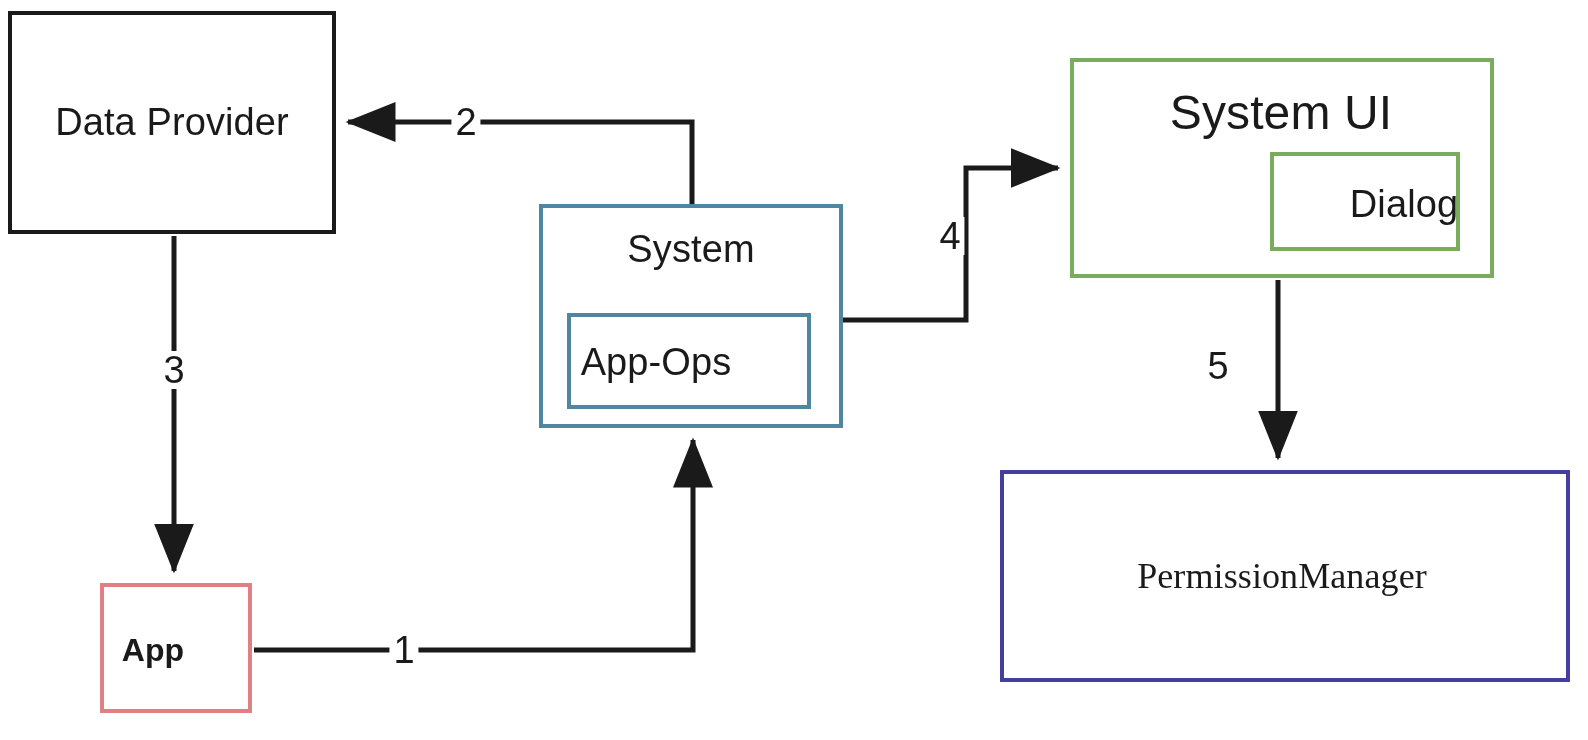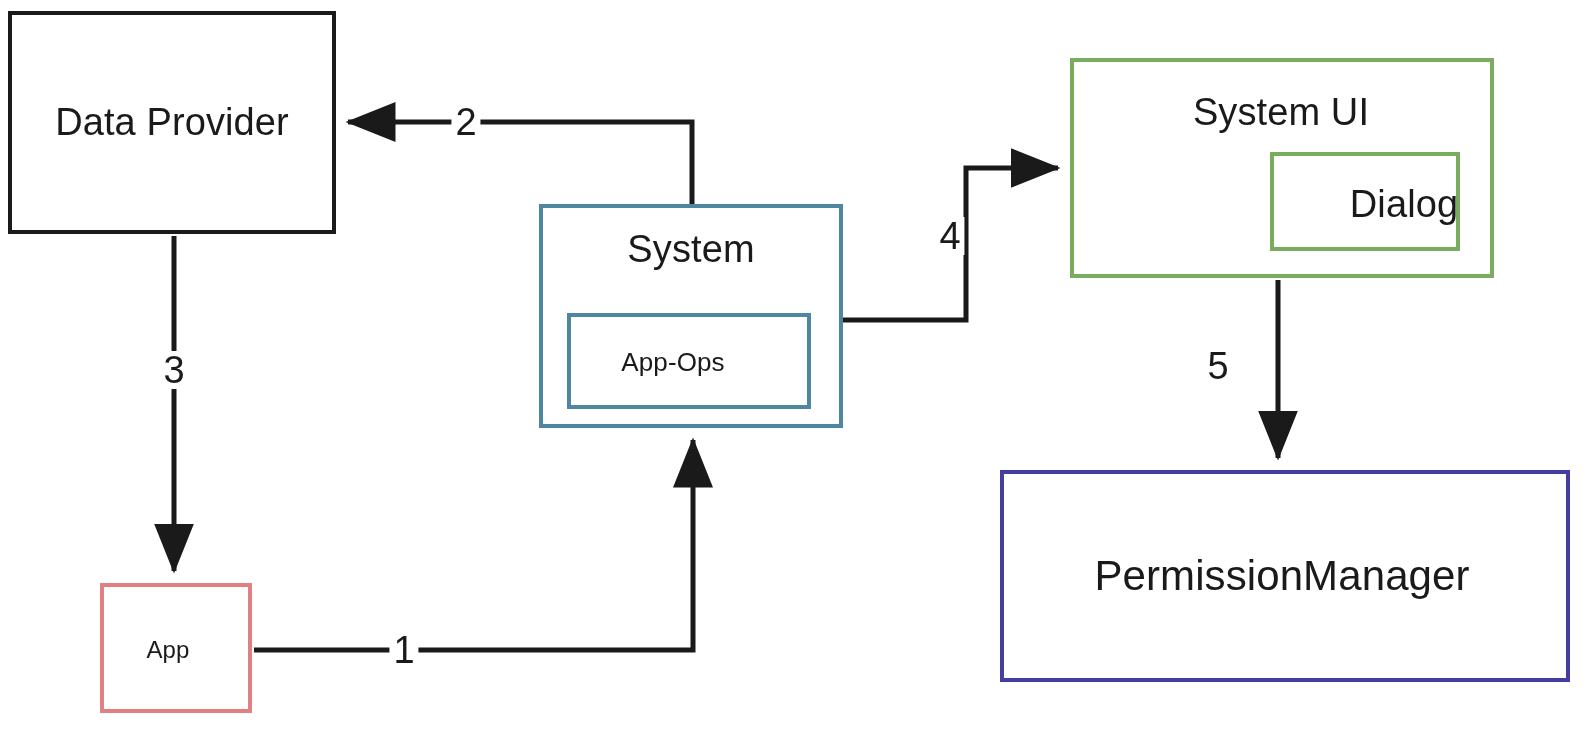--- a/index.html
+++ b/index.html
@@ -72,25 +72,25 @@
   <div class="node-box" id="node-box-0" style="left: 8px; top: 11px; width: 328px; height: 223px; border: 4px solid rgb(26, 26, 26);"></div>
   <div class="node-box" id="node-box-1" style="left: 539px; top: 204px; width: 304px; height: 224px; border: 4px solid rgb(79, 135, 160);"></div>
   <div class="node-box" id="node-box-2" style="left: 567px; top: 313px; width: 244px; height: 96px; border: 4px solid rgb(79, 135, 160);"></div>
   <div class="node-box" id="node-box-3" style="left: 1070px; top: 58px; width: 424px; height: 220px; border: 4px solid rgb(121, 173, 93);"></div>
   <div class="node-box" id="node-box-4" style="left: 1270px; top: 152px; width: 190px; height: 99px; border: 4px solid rgb(121, 173, 93);"></div>
   <div class="node-box" id="node-box-5" style="left: 100px; top: 583px; width: 152px; height: 130px; border: 4px solid rgb(224, 128, 128);"></div>
   <div class="node-box" id="node-box-6" style="left: 1000px; top: 470px; width: 570px; height: 212px; border: 4px solid rgb(68, 63, 158);"></div>
 
   <div class="node-label" id="node-label-0" style="font-size: 38px; left: 172px; top: 122px; transform: translate(-50%, -50%);">Data Provider</div>
   <div class="node-label" id="node-label-1" style="font-size: 38px; left: 691px; top: 249px; transform: translate(-50%, -50%);">System</div>
-  <div class="node-label" id="node-label-2" style="font-size: 26px; left: 673px; top: 362px; transform: translate(-50%, -50%);">App-Ops</div>
-  <div class="node-label" id="node-label-3" style="font-size: 38px; left: 1281px; top: 112px; transform: translate(-50%, -50%);">System UI</div>
+  <div class="node-label" id="node-label-2" style="font-size: 38px; left: 656px; top: 362px; transform: translate(-50%, -50%);">App-Ops</div>
+  <div class="node-label" id="node-label-3" style="font-size: 48px; left: 1281px; top: 112px; transform: translate(-50%, -50%);">System UI</div>
   <div class="node-label" id="node-label-4" style="font-size: 38px; left: 1404px; top: 204px; transform: translate(-50%, -50%);">Dialog</div>
-  <div class="node-label" id="node-label-5" style="font-size: 24px; left: 168px; top: 650px; transform: translate(-50%, -50%);">App</div>
-  <div class="node-label" id="node-label-6" style="font-size: 42px; left: 1282px; top: 576px; transform: translate(-50%, -50%);">PermissionManager</div>
+  <div class="node-label" id="node-label-5" style="font-size: 32px; left: 153px; top: 650px; transform: translate(-50%, -50%); font-weight: bold;">App</div>
+  <div class="node-label" id="node-label-6" style="font-size: 36px; left: 1282px; top: 576px; transform: translate(-50%, -50%); font-family: Liberation Serif, serif;">PermissionManager</div>
 
   <div class="edge-label" id="edge-label-0" style="font-size: 38px; left: 404px; top: 650px; transform: translate(-50%, -50%);">1</div>
   <div class="edge-label" id="edge-label-1" style="font-size: 38px; left: 466px; top: 122px; transform: translate(-50%, -50%);">2</div>
   <div class="edge-label" id="edge-label-2" style="font-size: 38px; left: 174px; top: 370px; transform: translate(-50%, -50%);">3</div>
   <div class="edge-label" id="edge-label-3" style="font-size: 38px; left: 950px; top: 236px; transform: translate(-50%, -50%);">4</div>
   <div class="edge-label" id="edge-label-4" style="font-size: 38px; left: 1218px; top: 366px; transform: translate(-50%, -50%);">5</div>
 
 </div>
 
 </body></html>

